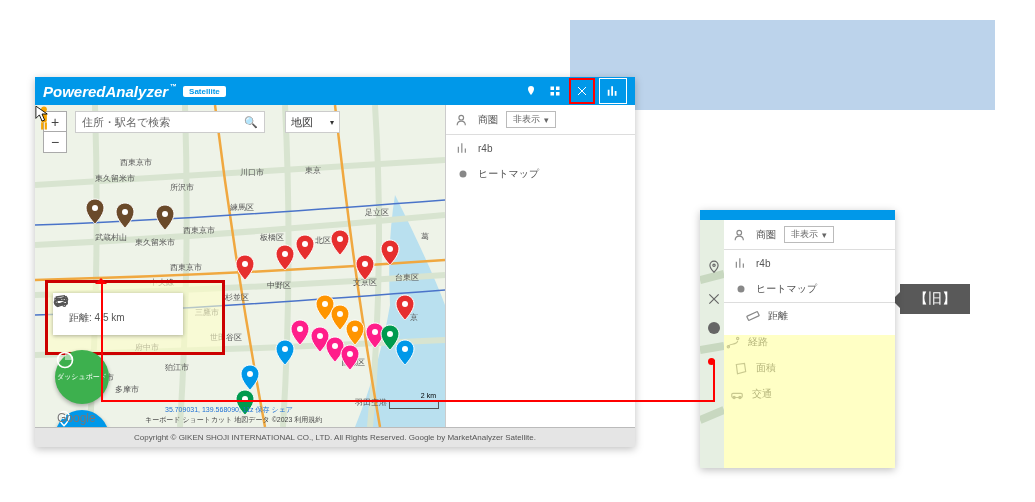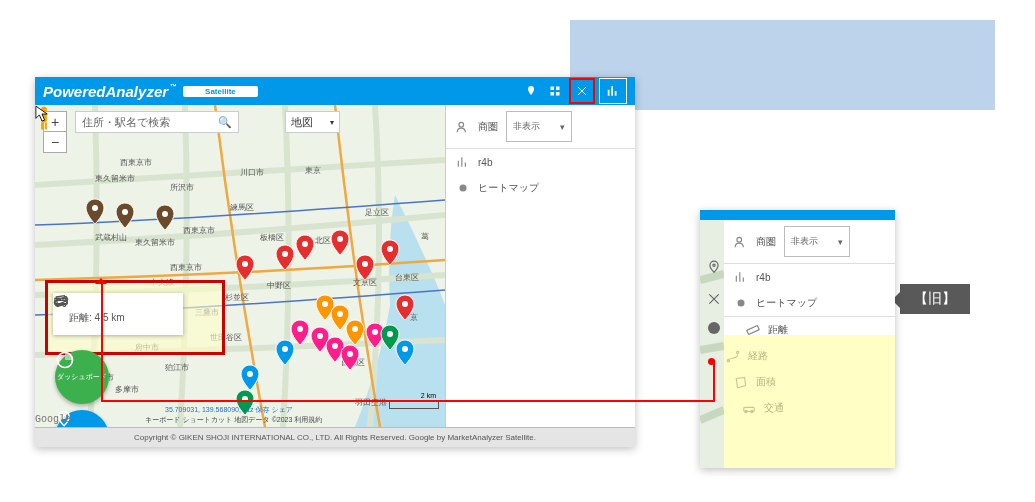--- a/index.html
+++ b/index.html
@@ -3,53 +3,53 @@
 <meta charset="utf-8">
 <style>
   *{box-sizing:border-box;margin:0;padding:0;font-family:Meiryo,sans-serif}
   body{width:1035px;height:502px;background:#fff;position:relative;overflow:hidden}
   .banner{position:absolute;left:570px;top:20px;width:425px;height:90px;background:#bcd3eb;display:flex;flex-direction:column;justify-content:center;align-items:center;color:#2a4a7a;font-size:18px;line-height:1.6}
   .app{position:absolute;left:35px;top:77px;width:600px;height:370px;box-shadow:0 2px 8px rgba(0,0,0,.25);background:#eef3f0}
   .header{height:28px;background:#0098e9;display:flex;align-items:center;color:#fff;padding:0 8px}
   .brand{font-style:italic;font-weight:700;font-size:15px;color:#fff}
   .brand span{font-weight:700}
   .tm{font-size:7px;vertical-align:top;font-style:normal;margin-left:2px}
-  .sat{background:#fff;color:#0098e9;font-size:8px;font-weight:700;padding:1px 22px;border-radius:2px;margin-left:6px}
+  .sat{background:#fff;color:#0098e9;font-size:8px;font-weight:700;padding:1px 6px;border-radius:2px;margin-left:6px}
   .hsp{flex:1}
   .hicn{width:24px;height:24px;display:flex;align-items:center;justify-content:center;color:#fff;font-size:12px}
   .hbox{border:2px solid red;width:26px;height:26px;margin:0 2px}
   .hbar{width:28px;height:26px;border:1px solid #fff;margin-left:2px}
   .mapzone{position:relative;height:322px;display:flex}
   .map{position:relative;flex:0 0 410px;height:322px;background:#e4eee0;overflow:hidden}
   .map svg{position:absolute;inset:0}
-  .search{position:absolute;left:40px;top:6px;width:164px;height:22px;background:#fff;display:flex;align-items:center;border:1px solid #ccc;font-size:11px;color:#666;padding:0 6px}
+  .search{position:absolute;left:40px;top:6px;width:190px;height:22px;background:#fff;display:flex;align-items:center;border:1px solid #ccc;font-size:11px;color:#666;padding:0 6px}
   .search .mag{margin-left:auto}
   .maptype{position:absolute;left:250px;top:6px;width:55px;height:22px;background:#fff;border:1px solid #ccc;font-size:11px;display:flex;align-items:center;padding:0 5px;color:#333}
   .zoom{position:absolute;left:8px;top:6px;width:24px;background:#fff;border:1px solid #aaa}
   .zoom div{height:20px;display:flex;align-items:center;justify-content:center;font-size:14px;color:#444}
   .zoom .zp{border-bottom:1px solid #aaa}
   .dash{position:absolute;left:20px;top:245px;width:54px;height:54px;border-radius:50%;background:#3db04e;display:flex;flex-direction:column;align-items:center;justify-content:center;color:#fff;font-size:7px;box-shadow:0 2px 4px rgba(0,0,0,.3)}
   .dash svg{margin-bottom:2px}
   .point{position:absolute;left:20px;top:305px;width:54px;height:54px;border-radius:50%;background:#0098e9;display:flex;flex-direction:column;align-items:center;justify-content:center;color:#fff;font-size:7px;box-shadow:0 2px 4px rgba(0,0,0,.3)}
   .point svg{margin-bottom:2px}
   .toolbox{position:absolute;left:10px;top:175px;width:180px;height:75px;border:3px solid #c00;background:rgba(255,255,200,.6)}
   .tbwhite{position:absolute;left:5px;top:10px;width:130px;height:42px;background:#fff;box-shadow:0 1px 4px rgba(0,0,0,.3);padding:12px}
   .tbrow{display:flex;gap:10px;padding:2px 4px}
   .tbrow svg{width:16px;height:16px}
   .tblabel{font-size:10px;color:#555;padding:2px 4px}
   .cursor{position:absolute;left:60px;top:170px;width:14px;height:18px}
   .pegman{position:absolute;left:8px;top:108px;width:18px;height:26px}
   .scale{position:absolute;right:6px;bottom:18px;width:50px;height:8px;border:1px solid #555;border-top:none;font-size:7px}
   .credits{position:absolute;left:110px;bottom:2px;font-size:7px;color:#444}
   .credits2{position:absolute;left:130px;bottom:12px;font-size:7px;color:#444}
-  .glogo{position:absolute;left:0;bottom:2px;font-size:10px;color:#777;font-family:Liberation Mono, monospace}
+  .glogo{position:absolute;left:22px;bottom:2px;font-size:12px;color:#777;font-family:Liberation Sans, sans-serif}
   .sidepanel{flex:1;background:#fff;border-left:1px solid #ccc;font-size:10px;color:#555}
   .sprow{display:flex;align-items:center;padding:6px 10px;gap:8px}
   .sprow svg{width:14px;height:14px}
-  .sel{border:1px solid #bbb;padding:8px 6px;font-size:9px;color:#666;display:inline-flex;align-items:center;gap:20px}
+  .sel{border:1px solid #bbb;padding:1px 6px;font-size:9px;color:#666;display:inline-flex;align-items:center;gap:4px}
   .footer{height:20px;background:#e5e5e5;border-top:1px solid #bbb;display:flex;align-items:center;justify-content:center;font-size:8px;color:#555}
 
   
   .oldpanel{position:absolute;left:700px;top:210px;width:195px;height:258px;box-shadow:0 2px 8px rgba(0,0,0,.25);background:#fff;font-size:10px;color:#555}
   .obar{height:10px;background:#0098e9}
   .orow{display:flex;align-items:center;padding:6px 10px;gap:8px}
   .orow svg{width:14px;height:14px}
   .ohi{position:absolute;left:0;top:125px;width:195px;height:133px;background:rgba(255,255,150,.55);pointer-events:none}
   .omapstrip{position:absolute;left:700px;top:220px;width:24px;height:248px;background:#e4eee0;overflow:hidden;z-index:2}
   .oicons{position:absolute;left:702px;top:258px;width:24px;z-index:3;display:flex;flex-direction:column;gap:14px;align-items:center}
@@ -111,21 +111,21 @@
         <circle cx="20" cy="6" r="2"></circle>
       </svg>
       <span>経路</span>
     </div>
   <div class="orow" style="margin-left:24px">
       <svg viewBox="0 0 24 24" fill="none" stroke="#888" stroke-width="2">
         <path d="M4 6l14-2 2 14-14 4z"></path>
       </svg>
       <span>面積</span>
     </div>
-  <div class="orow" style="margin-left:32px">
+  <div class="orow" style="margin-left:20px">
       <svg viewBox="0 0 24 24" fill="none" stroke="#888" stroke-width="2">
         <rect x="3" y="11" width="18" height="7" rx="2"></rect>
         <circle cx="7" cy="18" r="2"></circle>
         <circle cx="17" cy="18" r="2"></circle>
       </svg>
       <span>交通</span>
     </div>
   <div class="ohi"></div>
 </div>
 <div class="omapstrip">

